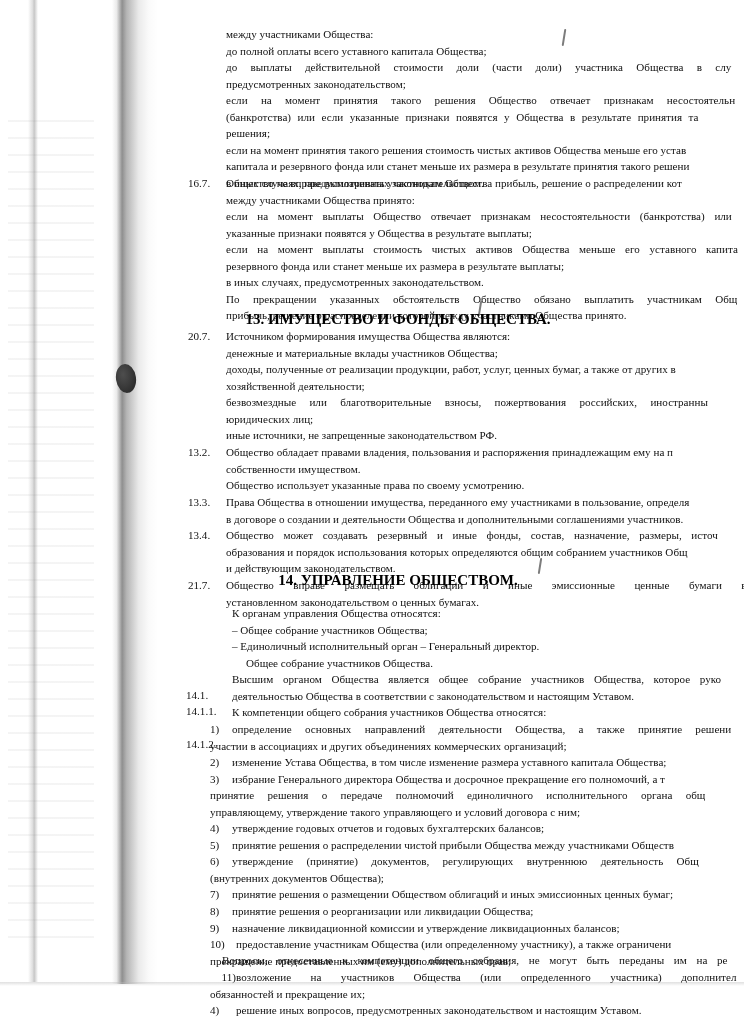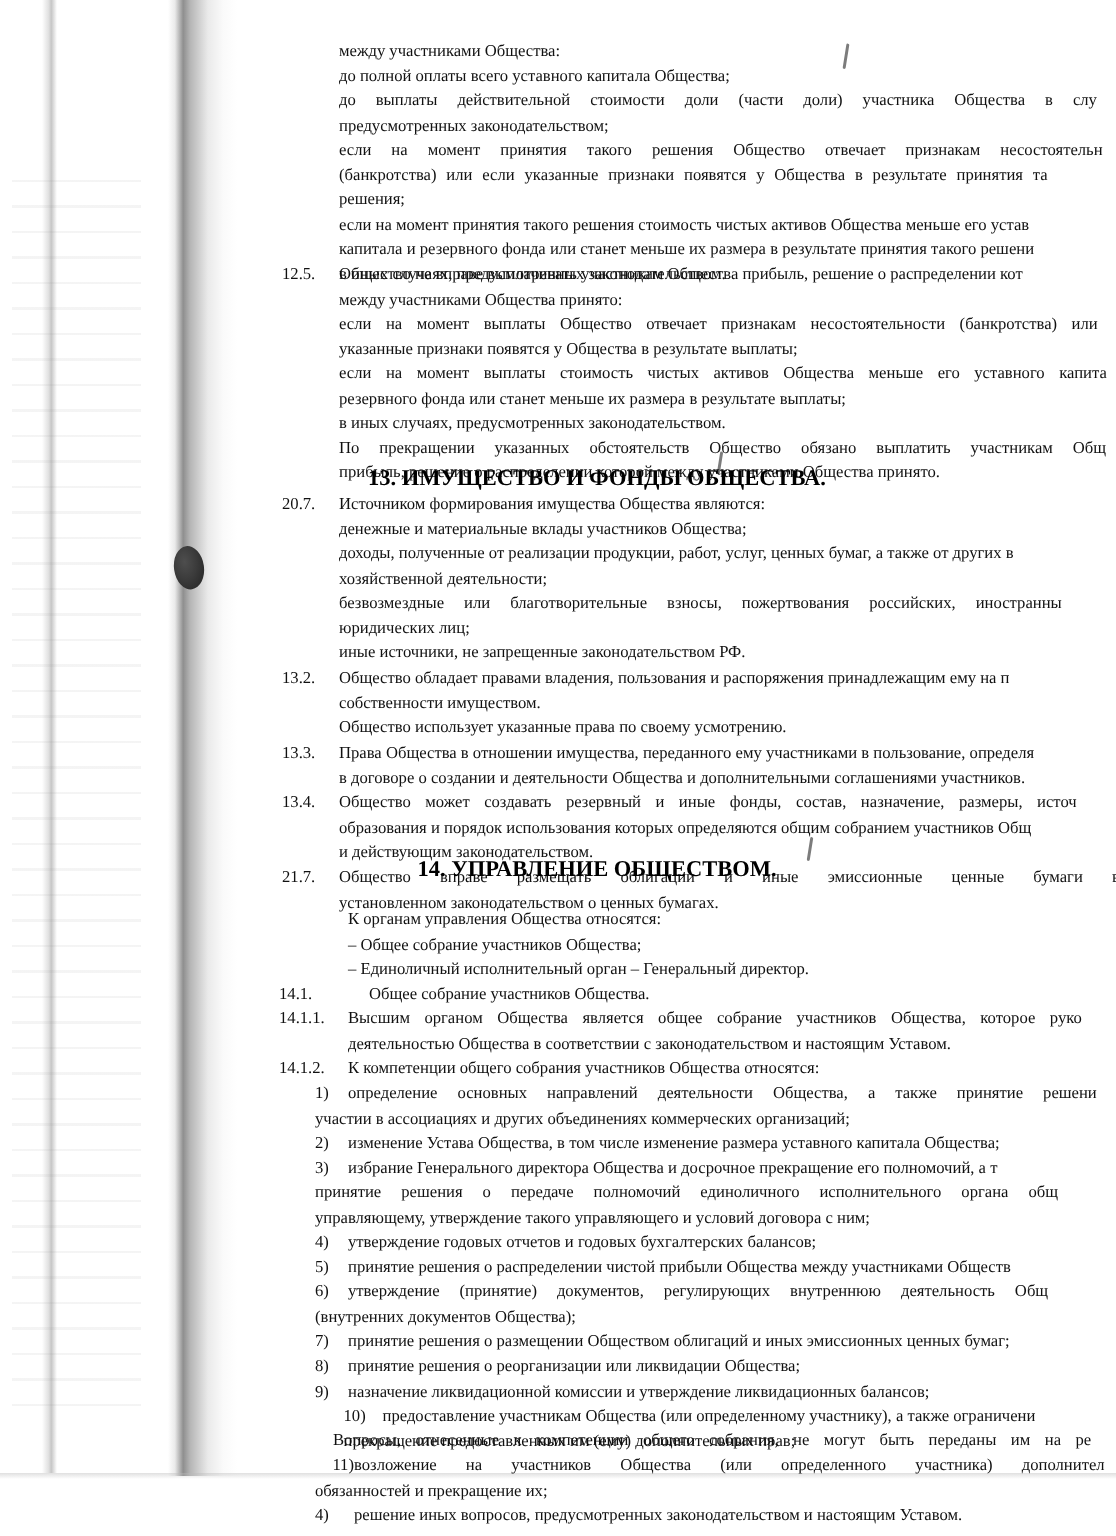--- a/index.html
+++ b/index.html
@@ -116,21 +116,21 @@
   .row {
     display: flex;
     align-items: flex-start;
   }
   .num {
     flex: 0 0 auto;
     width: 38px;
     text-align: left;
     white-space: nowrap;
   }
-  .num.wide { width: 46px; }
+  .num.wide { width: 46px; margin-top: 32px; }
   .body-col {
     flex: 1 1 auto;
     min-width: 0;
   }
   p.l {
     margin: 0;
     white-space: nowrap;
   }
   p.just {
     margin: 0;
@@ -191,21 +191,21 @@
           <p class="l">решения;</p>
           <p class="l">если на момент принятия такого решения стоимость чистых активов Общества меньше его устав</p>
           <p class="l">капитала и резервного фонда или станет меньше их размера в результате принятия такого решени</p>
           <p class="l">в иных случаях, предусмотренных законодательством.</p>
         </div>
       </div>
     </div>
 
     <div class="block" style="top:175px;">
       <div class="row">
-        <div class="num">12.5.</div>
+        <div class="num">16.7.</div>
         <div class="body-col">
           <p class="l">Общество не вправе выплачивать участникам Общества прибыль, решение о распределении кот</p>
           <p class="l">между участниками Общества принято:</p>
           <p class="just w-sp2">если  на  момент  выплаты  Общество  отвечает  признакам  несостоятельности  (банкротства)  или</p>
           <p class="l">указанные признаки появятся у Общества в результате выплаты;</p>
           <p class="just w-sp2">если  на  момент  выплаты  стоимость  чистых  активов  Общества  меньше  его  уставного  капита</p>
           <p class="l">резервного фонда или станет меньше их размера в результате выплаты;</p>
           <p class="l">в иных случаях, предусмотренных законодательством.</p>
           <p class="just w-sp3">По  прекращении  указанных  обстоятельств  Общество  обязано  выплатить  участникам  Общ</p>
           <p class="l">прибыль, решение о распределении которой между участниками Общества принято.</p>
@@ -380,21 +380,21 @@
       </div>
 
       <div class="list-row">
         <div class="ln">9)</div>
         <div class="lb">
           <p class="l">назначение ликвидационной комиссии и утверждение ликвидационных балансов;</p>
         </div>
       </div>
 
       <div class="list-row" style="margin-left:22px;">
-        <div class="ln" style="flex:0 0 26px;margin-left:19px;">10)</div>
+        <div class="ln" style="flex:0 0 26px;">10)</div>
         <div class="lb">
           <p class="l">предоставление участникам Общества (или определенному участнику), а также ограничени</p>
           <p class="l" style="margin-left:-26px;">прекращение предоставленных им (ему) дополнительных прав;</p>
         </div>
       </div>
 
       <div class="list-row" style="margin-left:22px;">
         <div class="ln" style="flex:0 0 26px;text-align:right;">11)</div>
         <div class="lb">
           <p class="just w-sp4">возложение  на  участников  Общества  (или  определенного  участника)  дополнител</p>

